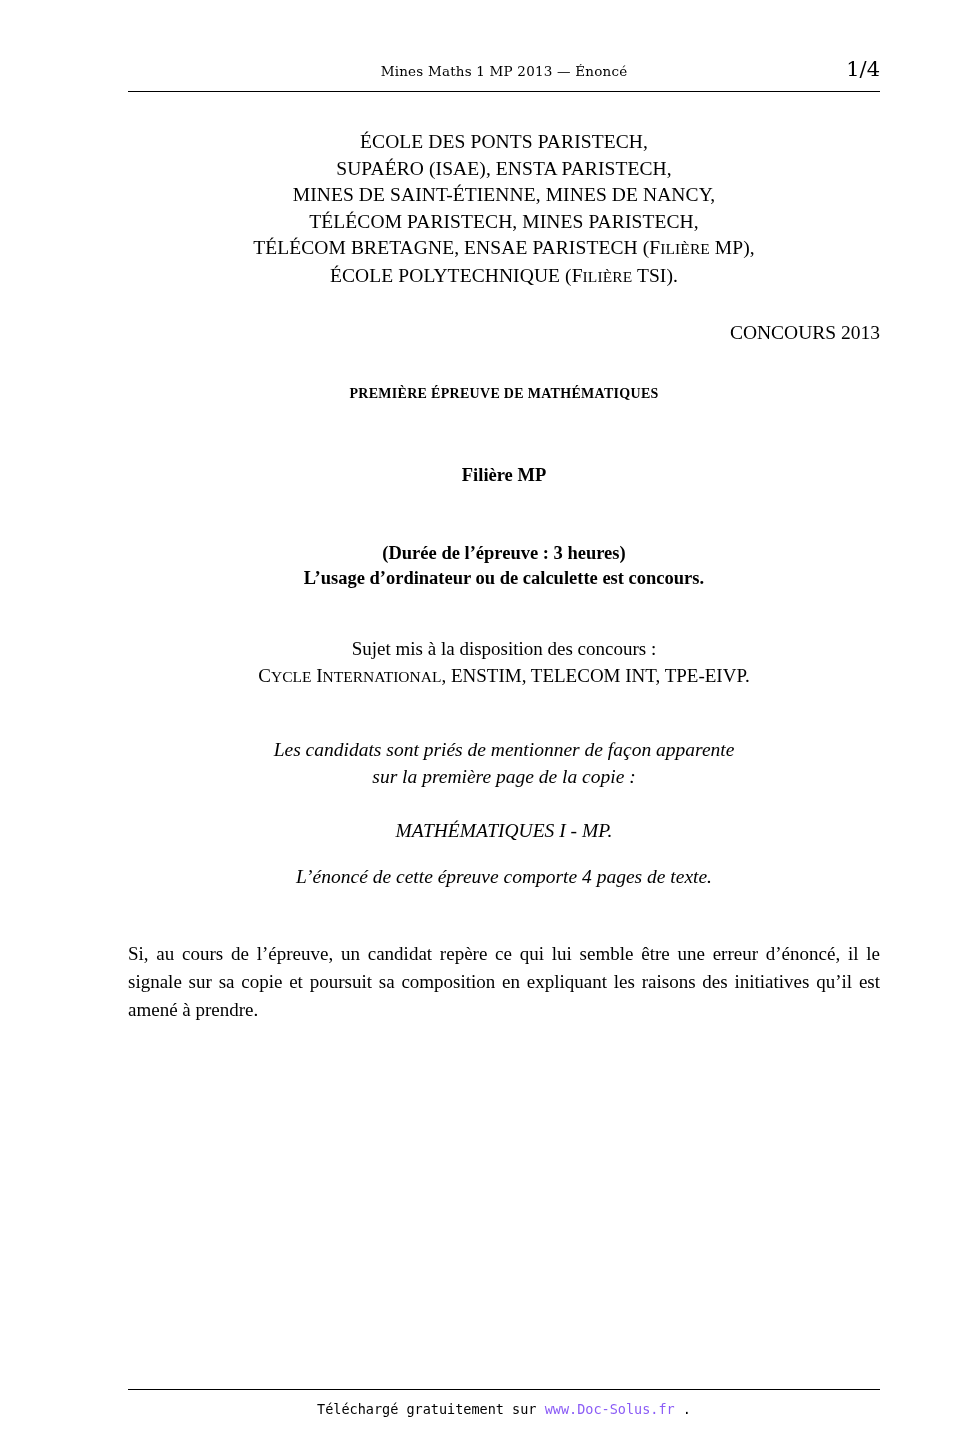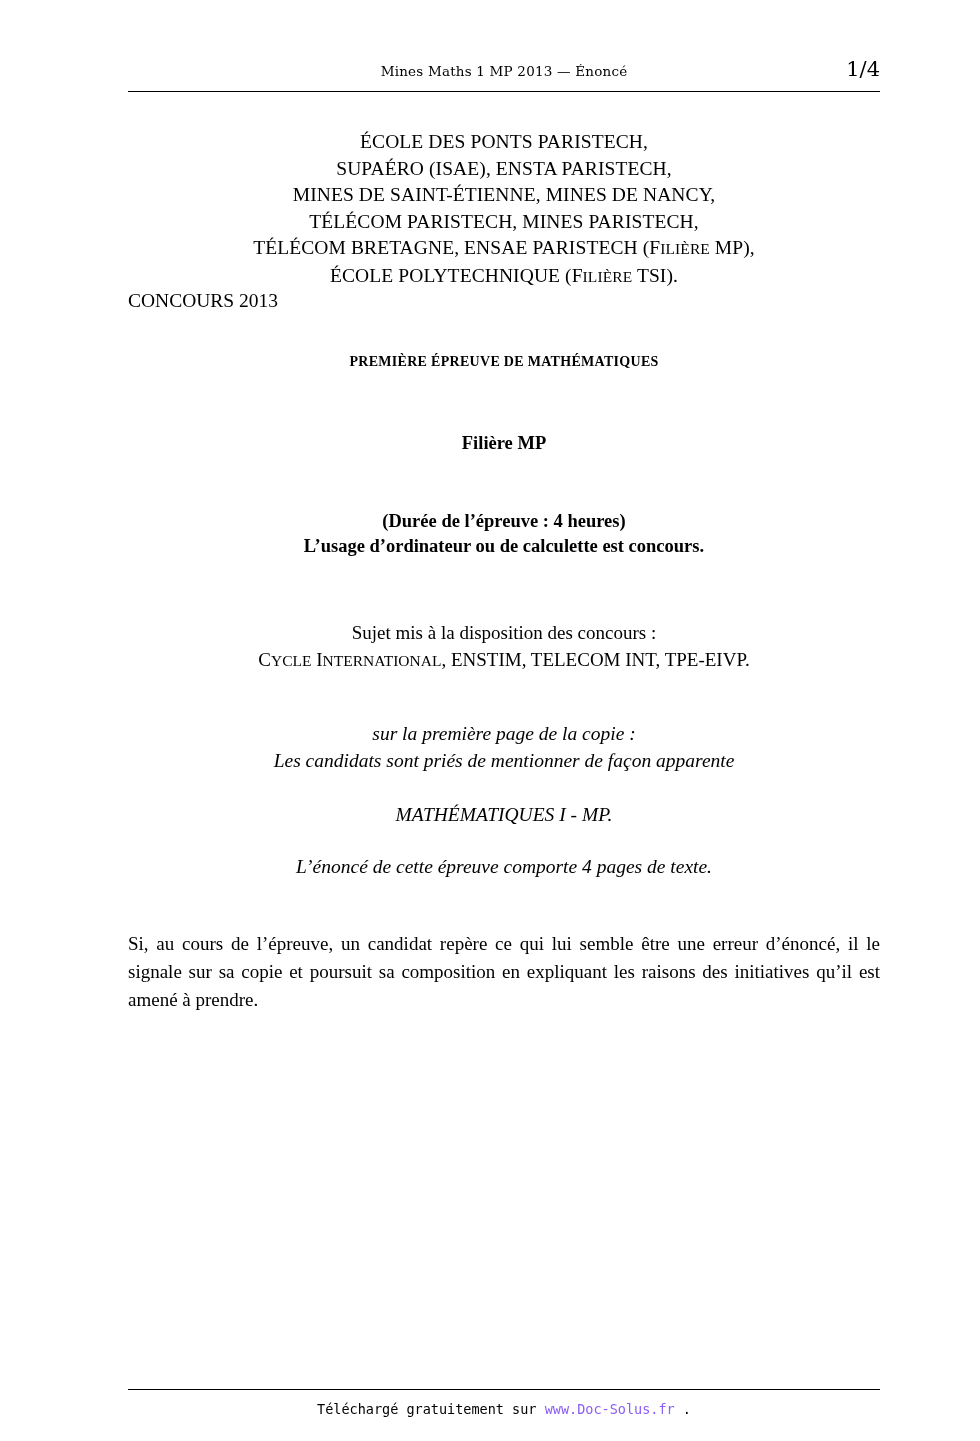--- a/index.html
+++ b/index.html
@@ -89,22 +89,23 @@
     text-align: center;
     font-size: 19.5px;
     line-height: 26.5px;
     letter-spacing: 0.1px;
     margin-top: 14px;
   }
   .schools .line { white-space: nowrap; }
   .sc { font-size: 15.5px; }   
 
   .concours {
-    text-align: left;
-    font-size: 19.5px;
+    text-align: right;
+    font-size: 19.5px;
+    margin-top: 32px;
   }
 
   .epreuve-title {
     text-align: center;
     font-weight: bold;
     font-size: 14px;
     letter-spacing: 0.3px;
     margin-top: 42px;
   }
 
@@ -120,21 +121,21 @@
     font-weight: bold;
     font-size: 18.5px;
     line-height: 25px;
     margin-top: 55px;
   }
 
   .sujet-block {
     text-align: center;
     font-size: 19px;
     line-height: 27px;
-    margin-top: 60px;
+    margin-top: 44px;
   }
 
   .mention-block {
     text-align: center;
     font-style: italic;
     font-size: 19.5px;
     line-height: 27px;
     margin-top: 46px;
   }
 
@@ -142,21 +143,21 @@
     text-align: center;
     font-style: italic;
     font-size: 19.5px;
     margin-top: 30px;
   }
 
   .pages-line {
     text-align: center;
     font-style: italic;
     font-size: 19.5px;
-    margin-top: 30px;
+    margin-top: 24px;
   }
 
   .notice {
     margin-top: 52px;
     font-size: 19px;
     line-height: 28px;
     text-align: justify;
     text-justify: inter-word;
   }
 </style>
@@ -182,32 +183,32 @@
         <div class="line"><span>ÉCOLE POLYTECHNIQUE (F</span><span class="sc">ILIÈRE</span><span> TSI).</span></div>
       </div>
 
     <div class="concours">CONCOURS 2013</div>
 
     <div class="epreuve-title">PREMIÈRE ÉPREUVE DE MATHÉMATIQUES</div>
 
     <div class="filiere">Filière MP</div>
 
     <div class="duree-block">
-      <div>(Durée de l’épreuve : 4 heures)</div>
+      <div>(Durée de l’épreuve : 3 heures)</div>
       <div>L’usage d’ordinateur ou de calculette est concours.</div>
     </div>
 
     <div class="sujet-block">
       <div>Sujet mis à la disposition des concours :</div>
       <div id="sujet-host"><span>C</span><span class="sc">YCLE</span><span> I</span><span class="sc">NTERNATIONAL</span><span>, ENSTIM, TELECOM INT, TPE-EIVP.</span></div>
     </div>
 
     <div class="mention-block">
+      <div>Les candidats sont priés de mentionner de façon apparente</div>
       <div>sur la première page de la copie :</div>
-      <div>Les candidats sont priés de mentionner de façon apparente</div>
     </div>
 
     <div class="math-line">MATHÉMATIQUES I - MP.</div>
 
     <div class="pages-line">L’énoncé de cette épreuve comporte 4 pages de texte.</div>
 
     <div class="notice">Si, au cours de l’épreuve, un candidat repère ce qui lui semble être une erreur d’énoncé, il le signale sur sa copie et poursuit sa composition en expliquant les raisons des initiatives qu’il est amené à prendre.</div>
 
   </div>
 

